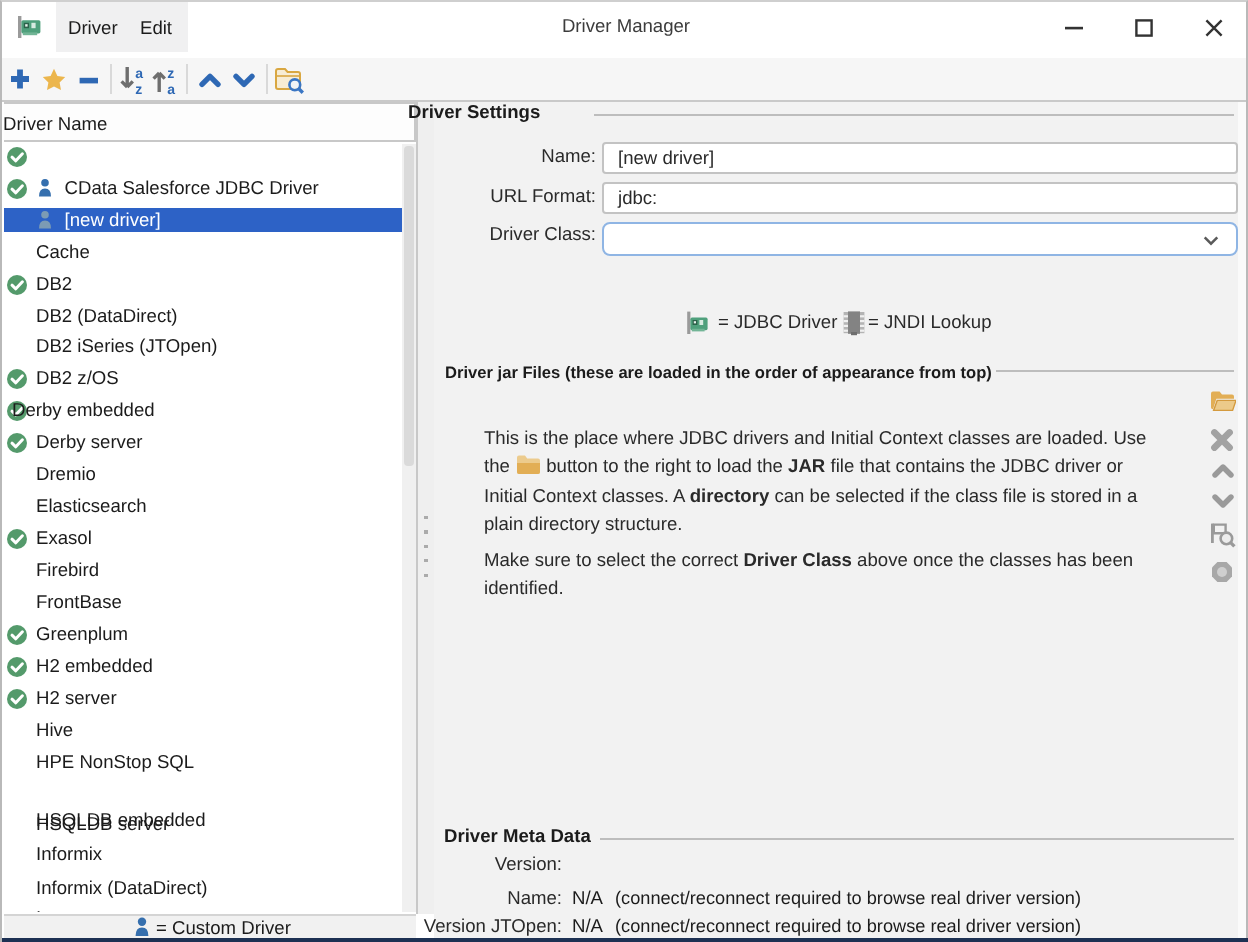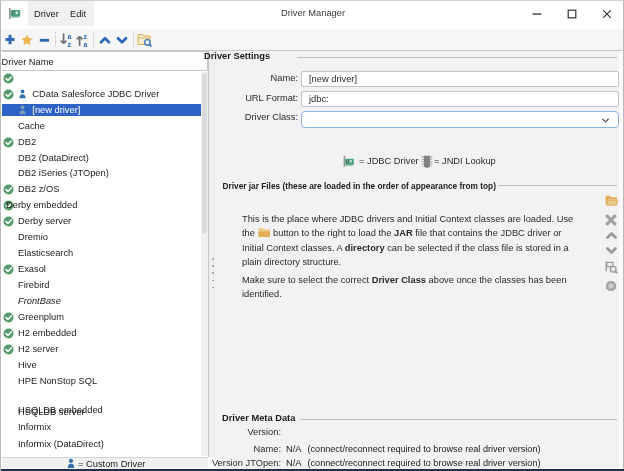--- a/index.html
+++ b/index.html
@@ -172,21 +172,21 @@
         <svg style="position:absolute;left:1px;top:2.7px;" width="11" height="11" viewBox="0 0 11 11">
           <circle cx="5.5" cy="5.5" r="5" fill="#549a6b"></circle>
           <path d="M3 5.6 L4.9 7.4 L8.2 3.9" stroke="#fff" stroke-width="1.5" fill="none" stroke-linecap="round" stroke-linejoin="round"></path>
         </svg>
         <div style="position:relative;margin-left:16px;margin-top:2.8px;width:165px;">Exasol</div>
       </div>
   <div style="position:absolute;left:0;top:205.19px;width:199px;height:16px;">
         <div style="position:relative;margin-left:16px;margin-top:2.8px;width:165px;">Firebird</div>
       </div>
   <div style="position:absolute;left:0;top:221.12px;width:199px;height:16px;">
-        <div style="position:relative;margin-left:16px;margin-top:2.8px;width:165px;font-style:italic;">FrontBase</div>
+        <div style="position:relative;margin-left:16px;margin-top:2.8px;width:165px;">FrontBase</div>
       </div>
   <div style="position:absolute;left:0;top:237.05px;width:199px;height:16px;">
         <svg style="position:absolute;left:1px;top:2.7px;" width="11" height="11" viewBox="0 0 11 11">
           <circle cx="5.5" cy="5.5" r="5" fill="#549a6b"></circle>
           <path d="M3 5.6 L4.9 7.4 L8.2 3.9" stroke="#fff" stroke-width="1.5" fill="none" stroke-linecap="round" stroke-linejoin="round"></path>
         </svg>
         <div style="position:relative;margin-left:16px;margin-top:2.8px;width:165px;">Greenplum</div>
       </div>
   <div style="position:absolute;left:0;top:252.98px;width:199px;height:16px;">
         <svg style="position:absolute;left:1px;top:2.7px;" width="11" height="11" viewBox="0 0 11 11">

